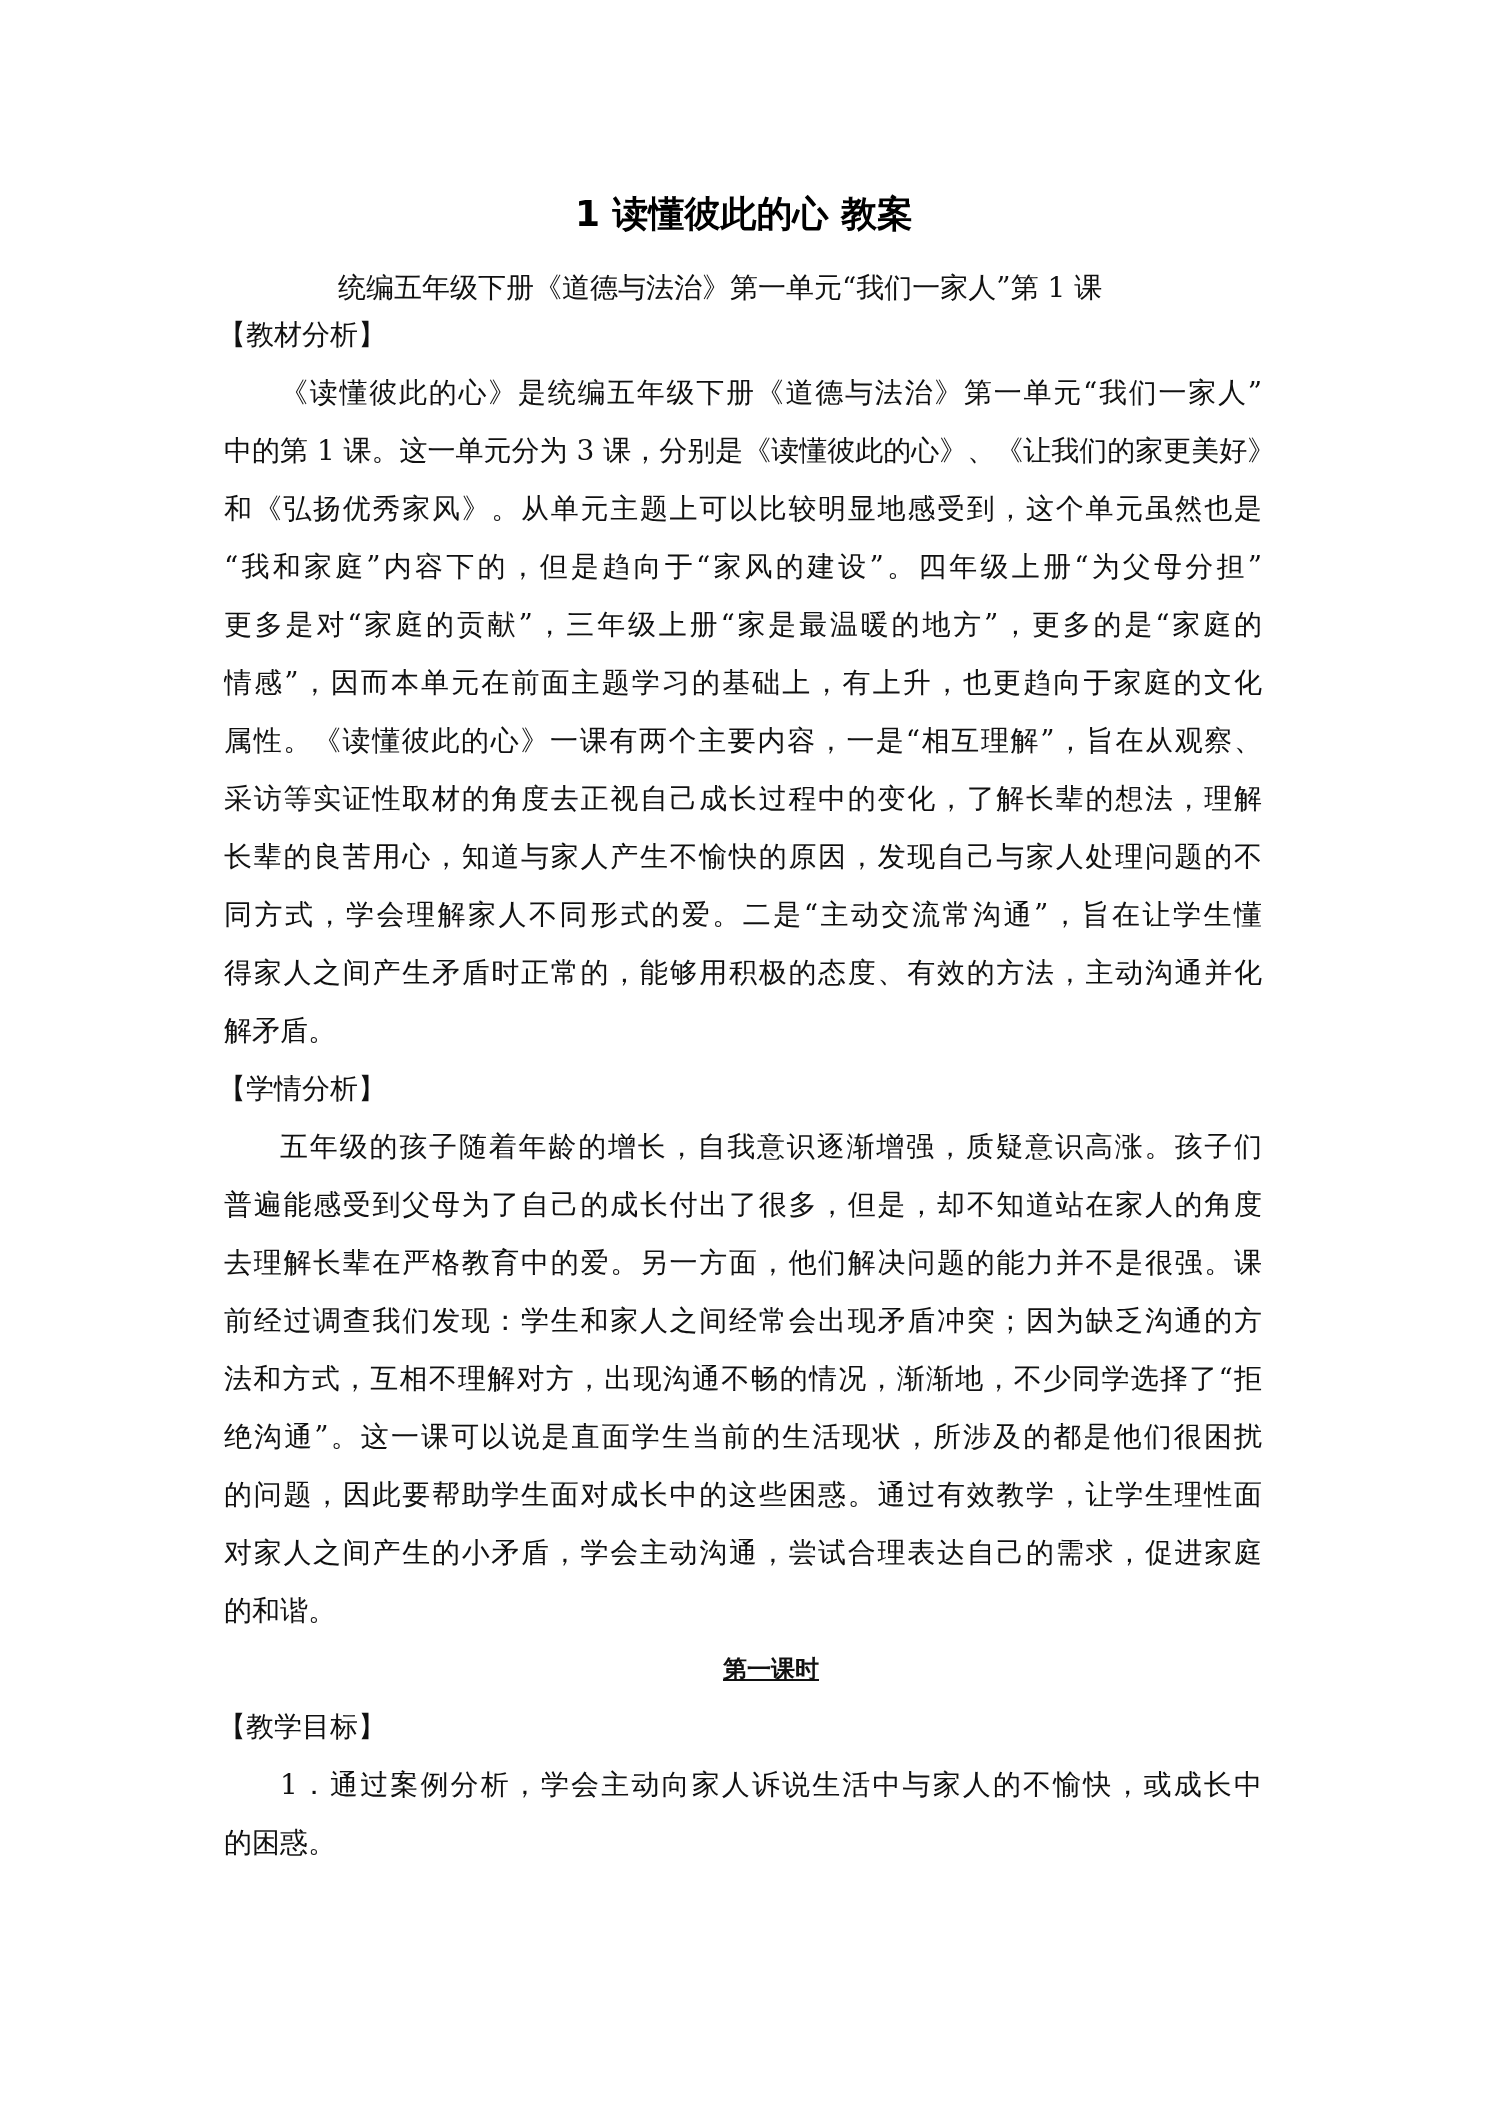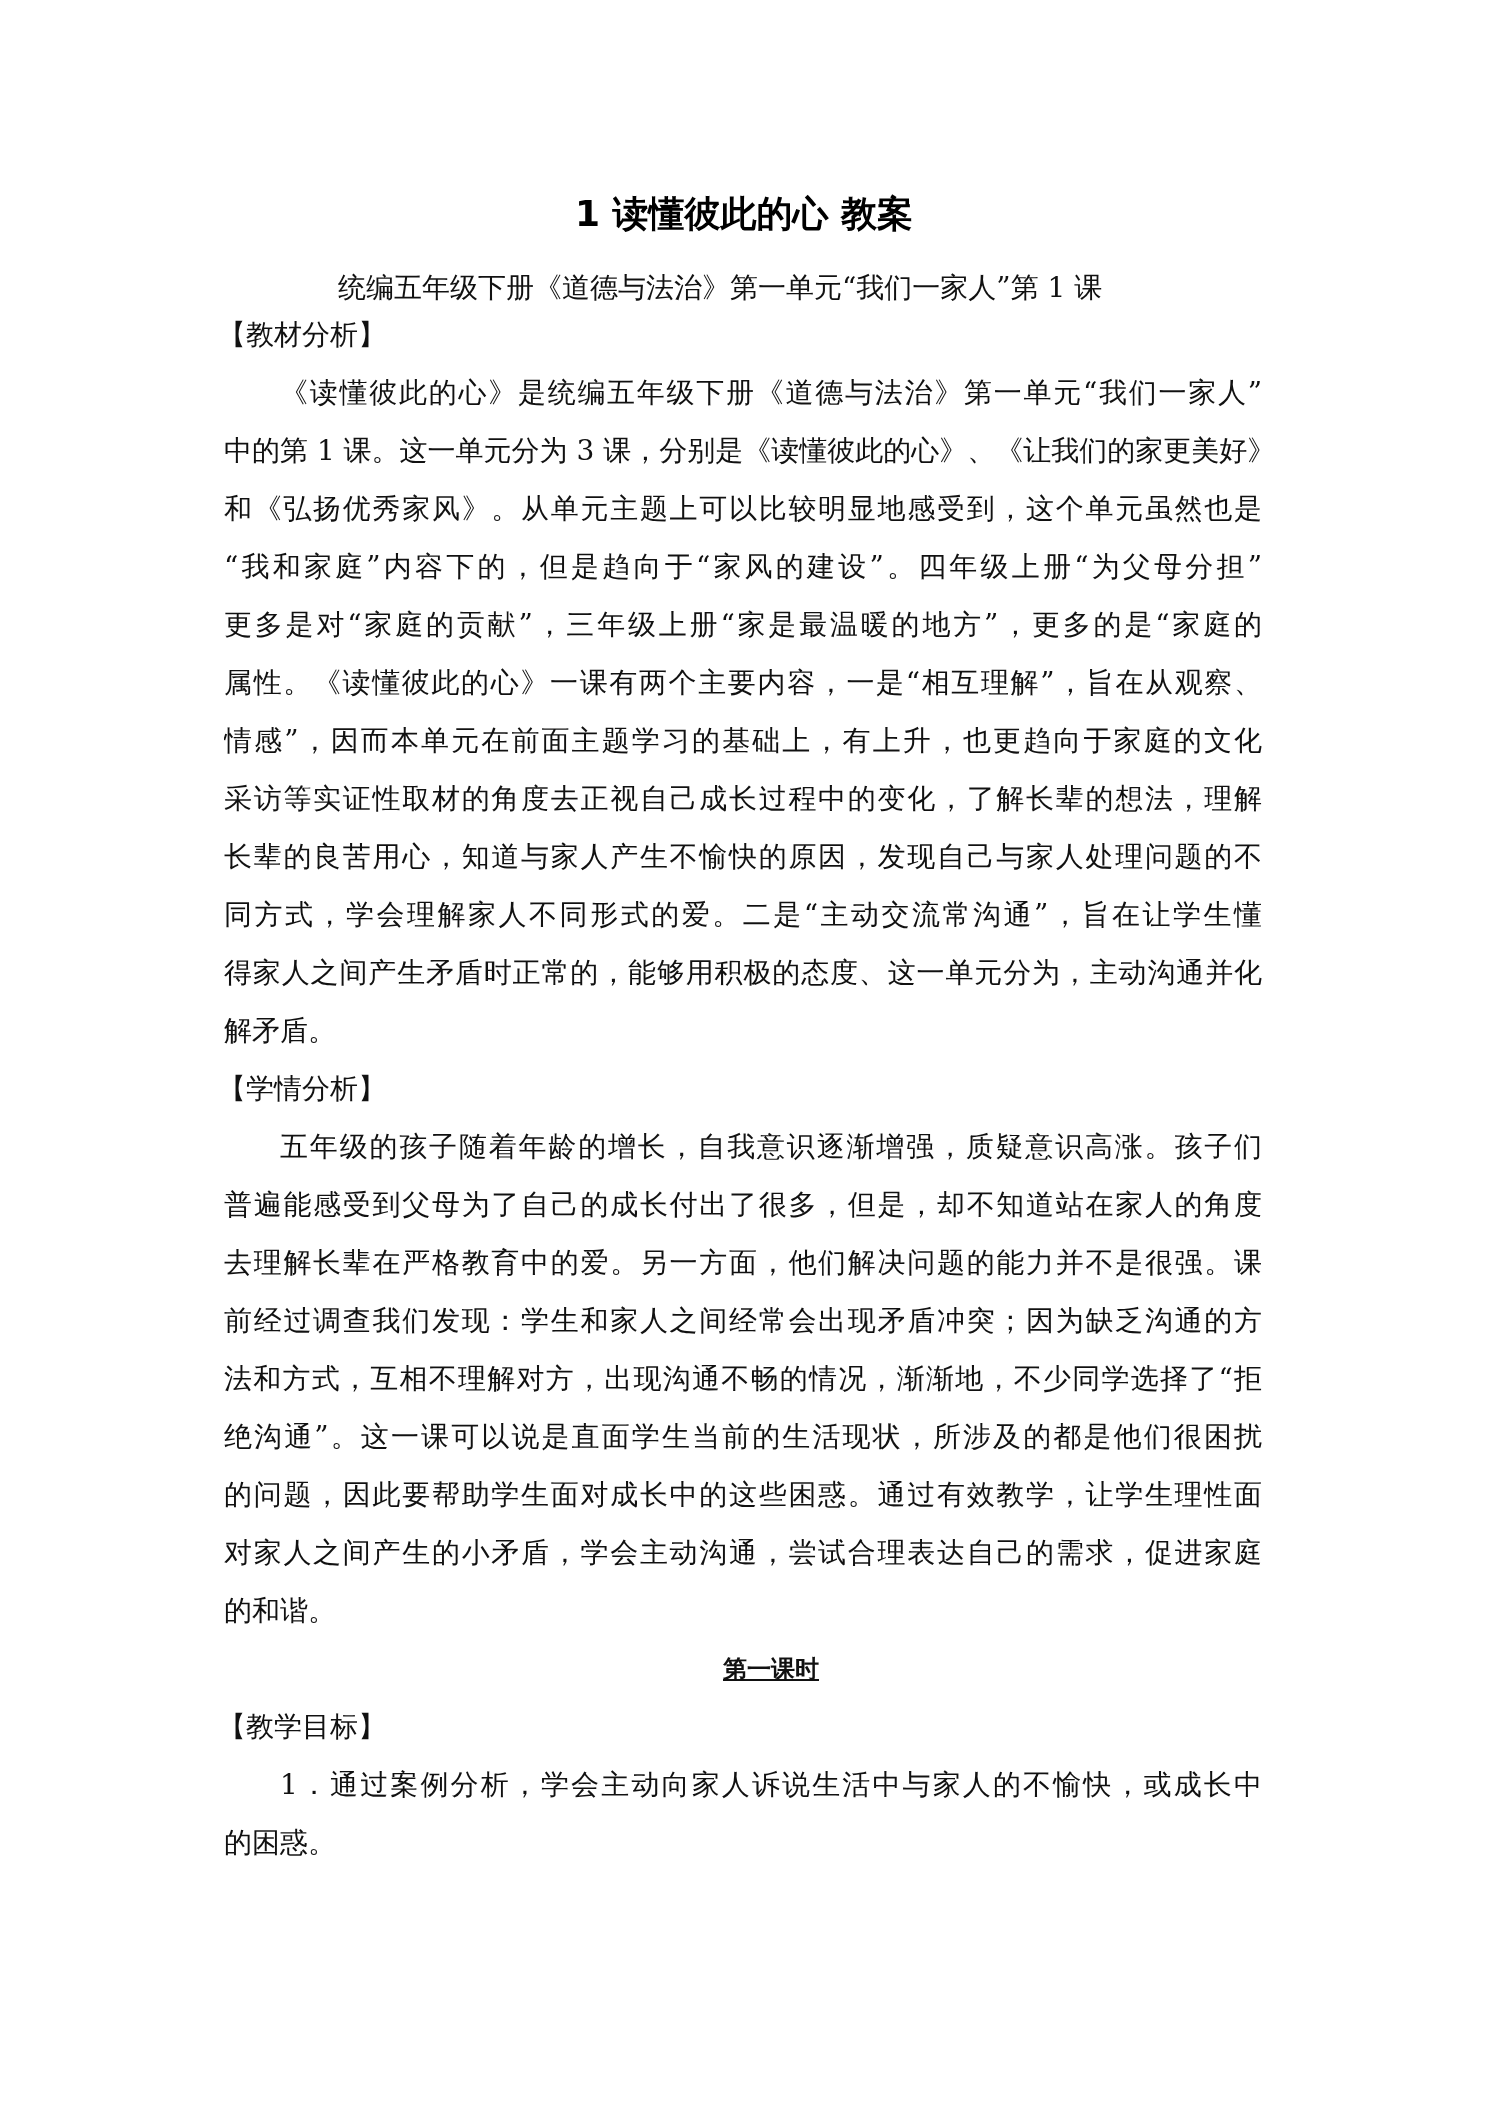--- a/index.html
+++ b/index.html
@@ -96,26 +96,26 @@
 
   <div class="body-block" style="top:306px;">
 
     <div>
       <span class="section-heading">【教材分析】</span>
       <span class="line indent">《读懂彼此的心》是统编五年级下册《道德与法治》第一单元“我们一家人”</span>
       <span class="line">中的第 1 课。这一单元分为 3 课，分别是《读懂彼此的心》、《让我们的家更美好》</span>
       <span class="line">和《弘扬优秀家风》。从单元主题上可以比较明显地感受到，这个单元虽然也是</span>
       <span class="line">“我和家庭”内容下的，但是趋向于“家风的建设”。四年级上册“为父母分担”</span>
       <span class="line">更多是对“家庭的贡献”，三年级上册“家是最温暖的地方”，更多的是“家庭的</span>
+      <span class="line">情感”，因而本单元在前面主题学习的基础上，有上升，也更趋向于家庭的文化</span>
       <span class="line">属性。《读懂彼此的心》一课有两个主要内容，一是“相互理解”，旨在从观察、</span>
-      <span class="line">情感”，因而本单元在前面主题学习的基础上，有上升，也更趋向于家庭的文化</span>
       <span class="line">采访等实证性取材的角度去正视自己成长过程中的变化，了解长辈的想法，理解</span>
       <span class="line">长辈的良苦用心，知道与家人产生不愉快的原因，发现自己与家人处理问题的不</span>
       <span class="line">同方式，学会理解家人不同形式的爱。二是“主动交流常沟通”，旨在让学生懂</span>
-      <span class="line">得家人之间产生矛盾时正常的，能够用积极的态度、这一单元分为，主动沟通并化</span>
+      <span class="line">得家人之间产生矛盾时正常的，能够用积极的态度、有效的方法，主动沟通并化</span>
       <span class="line last">解矛盾。</span>
     </div>
 
     <div>
       <span class="section-heading">【学情分析】</span>
       <span class="line indent">五年级的孩子随着年龄的增长，自我意识逐渐增强，质疑意识高涨。孩子们</span>
       <span class="line">普遍能感受到父母为了自己的成长付出了很多，但是，却不知道站在家人的角度</span>
       <span class="line">去理解长辈在严格教育中的爱。另一方面，他们解决问题的能力并不是很强。课</span>
       <span class="line">前经过调查我们发现：学生和家人之间经常会出现矛盾冲突；因为缺乏沟通的方</span>
       <span class="line">法和方式，互相不理解对方，出现沟通不畅的情况，渐渐地，不少同学选择了“拒</span>

